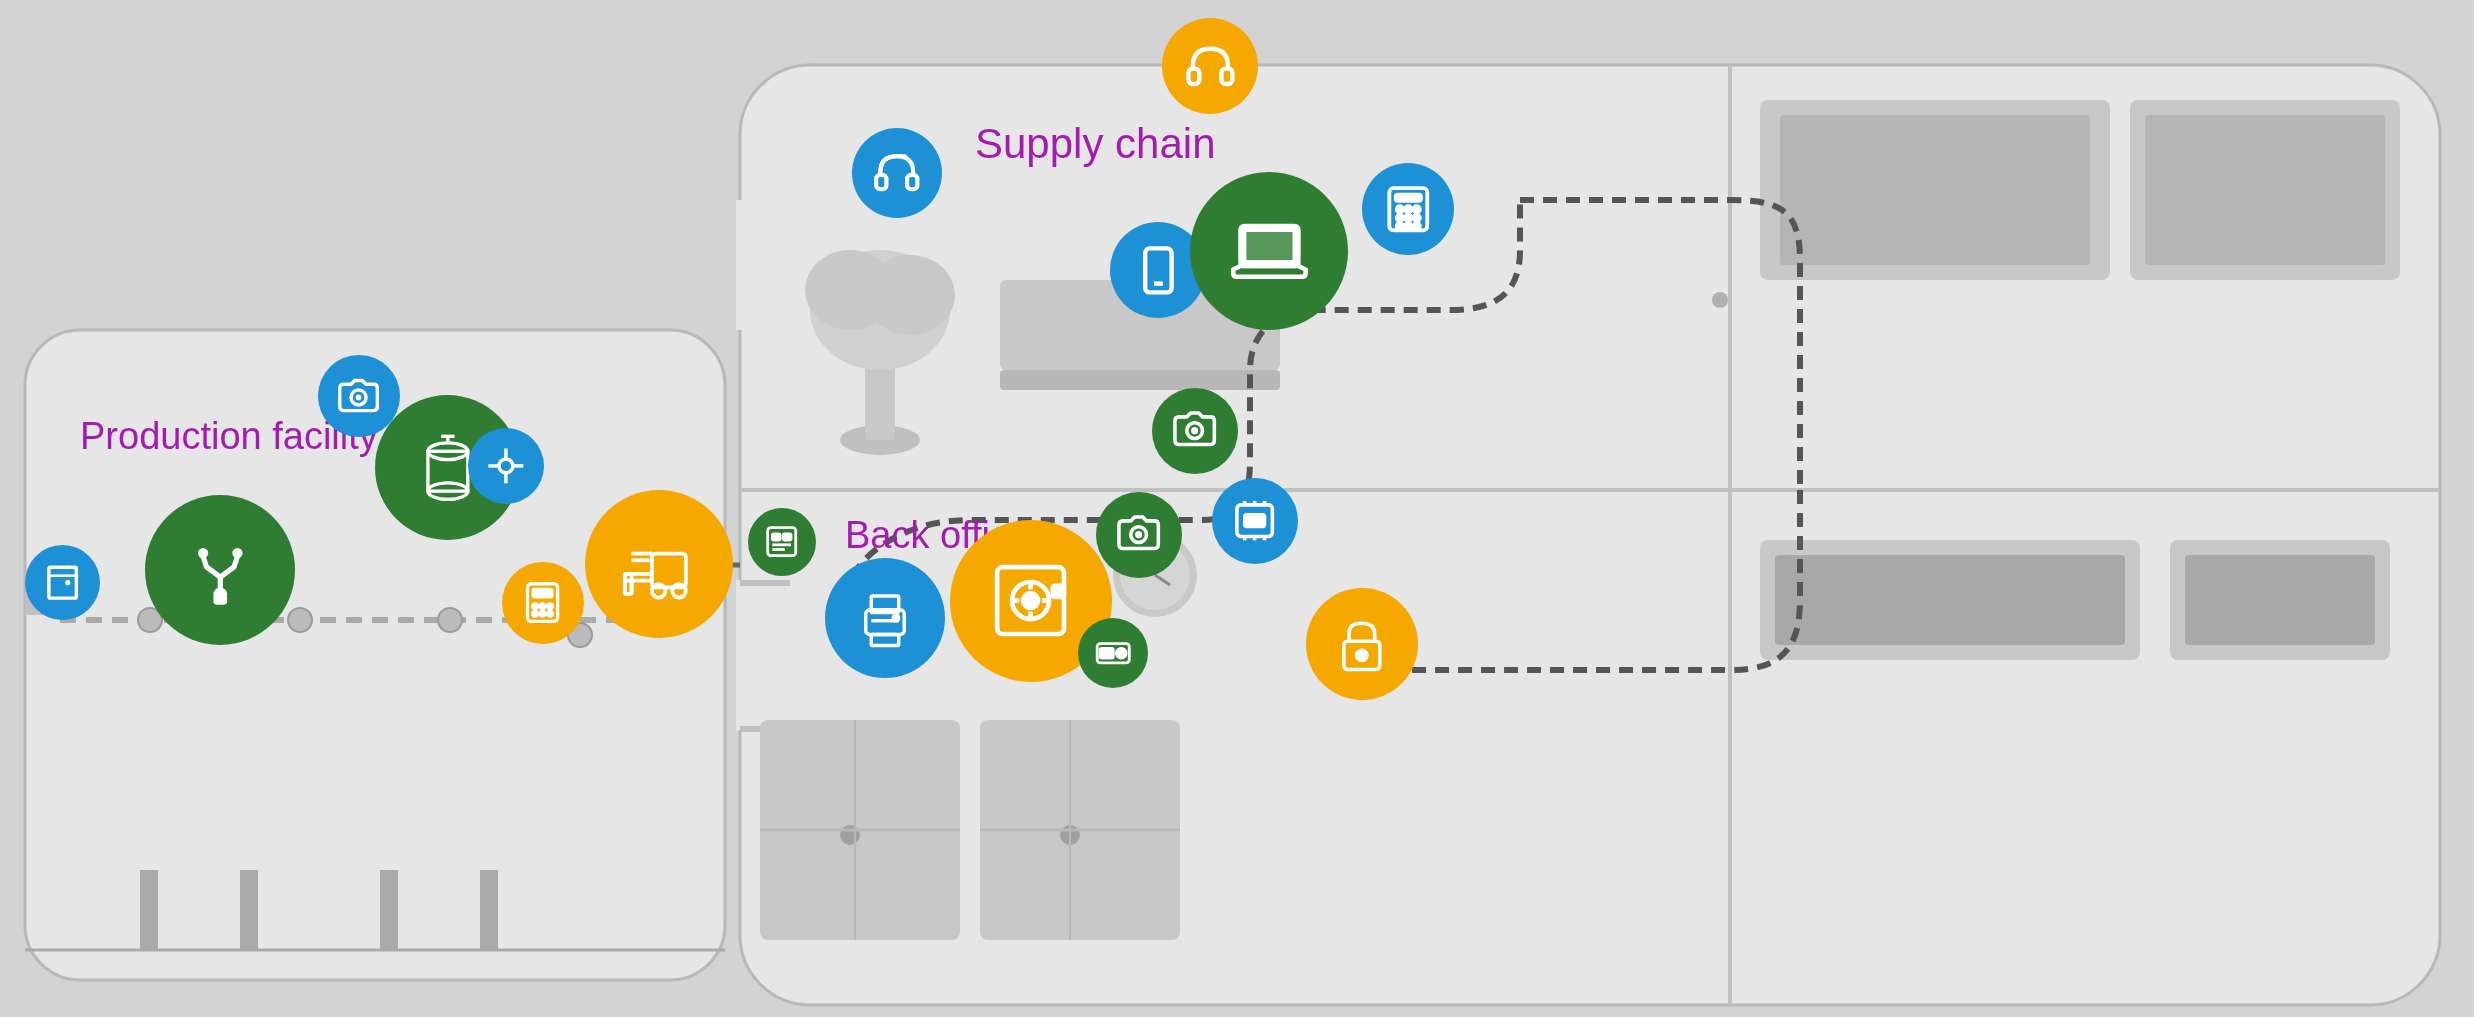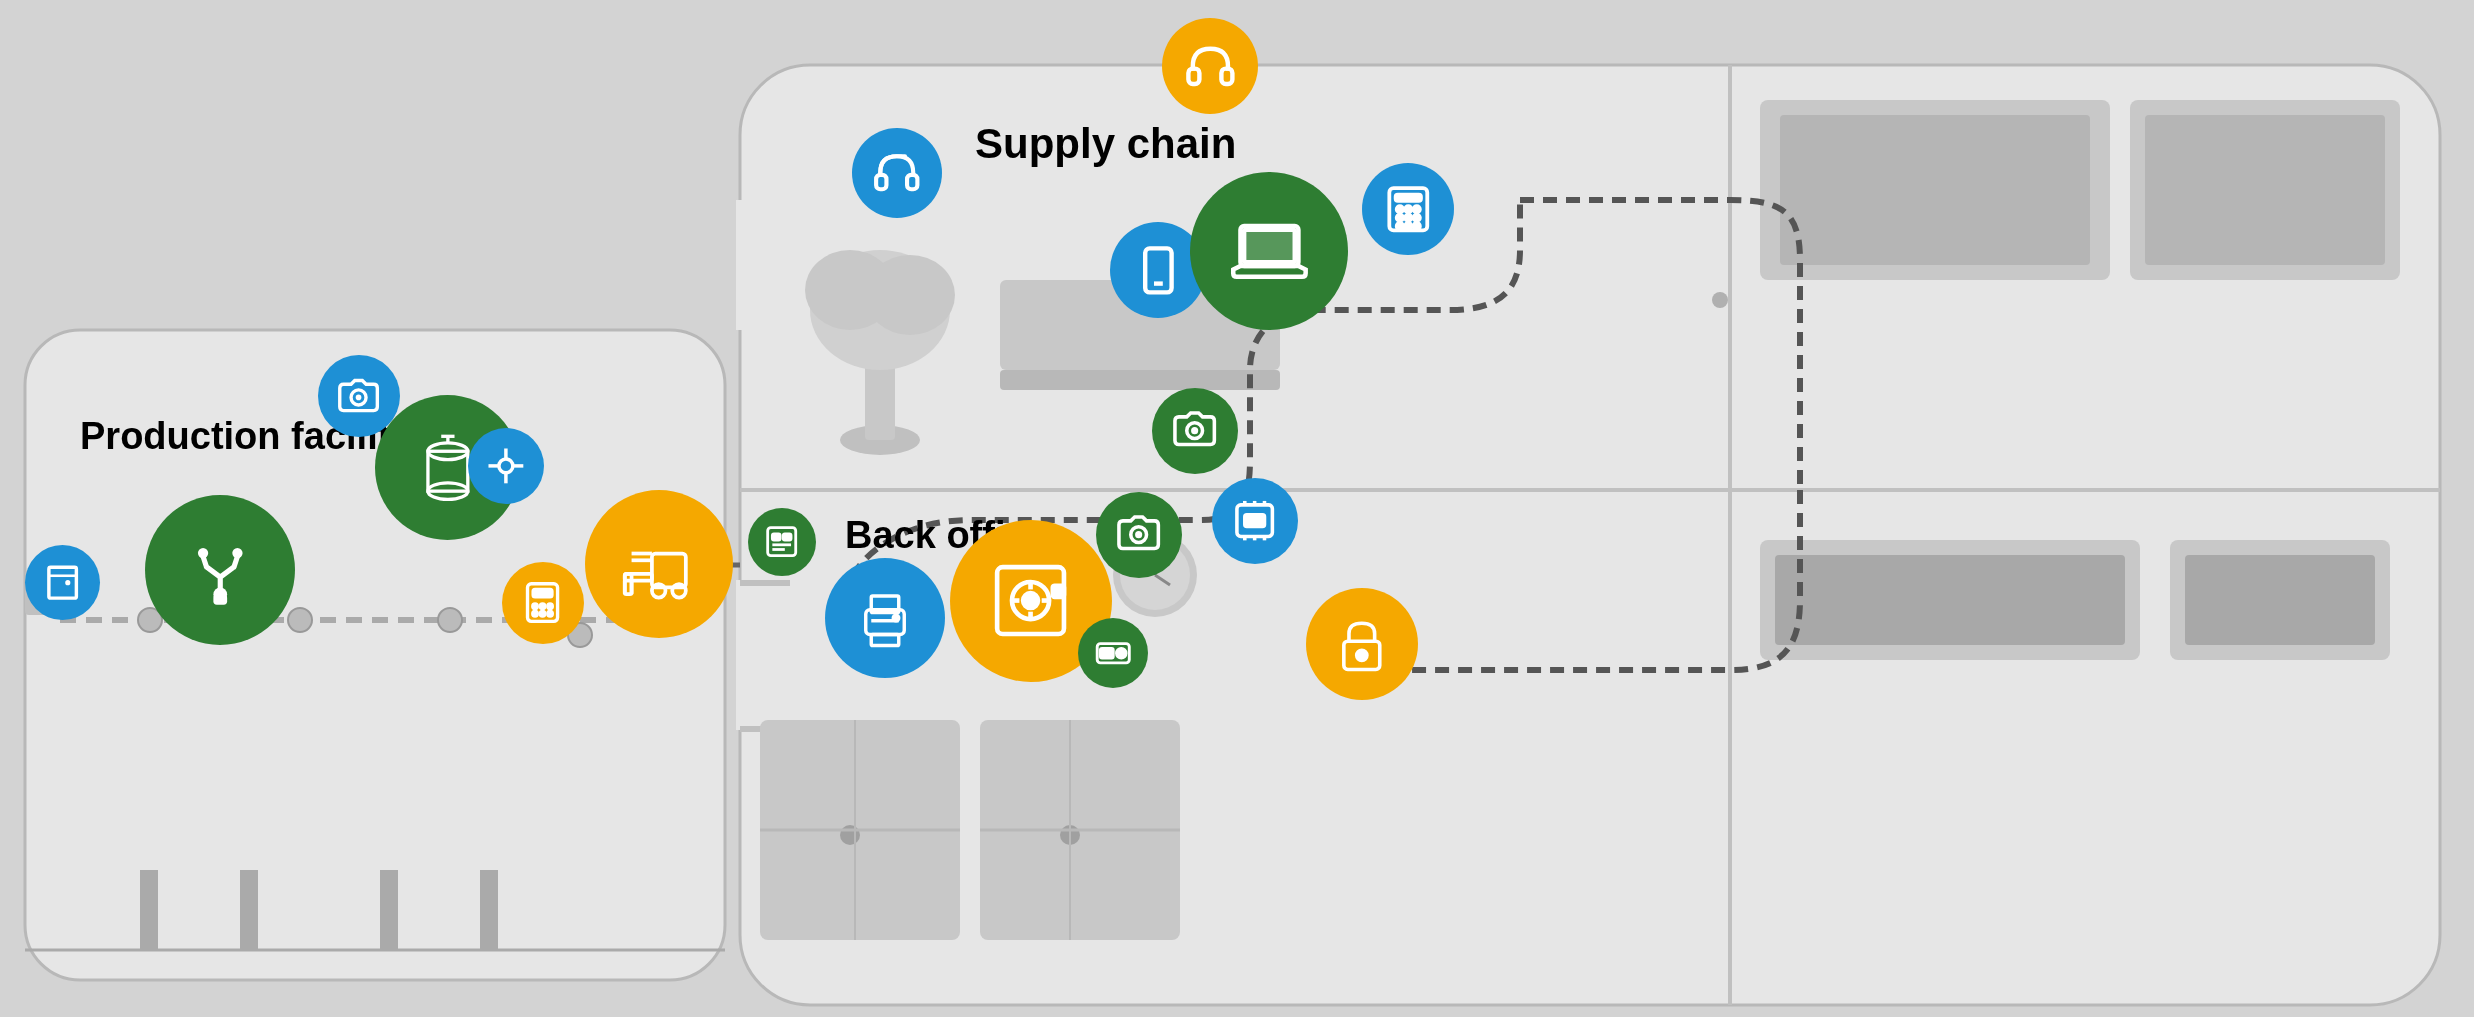--- a/index.html
+++ b/index.html
@@ -15,22 +15,22 @@
     .scene {
       position: absolute;
       top: 0; left: 0;
       width: 100%; height: 100%;
     }
 
     
     .area-label {
       position: absolute;
       font-size: 42px;
-      font-weight: 700;
-      color: #000000;
+      font-weight: 400;
+      color: #a21caf;
     }
 
     
     .icon-circle {
       position: absolute;
       border-radius: 50%;
       display: flex;
       align-items: center;
       justify-content: center;
     }

